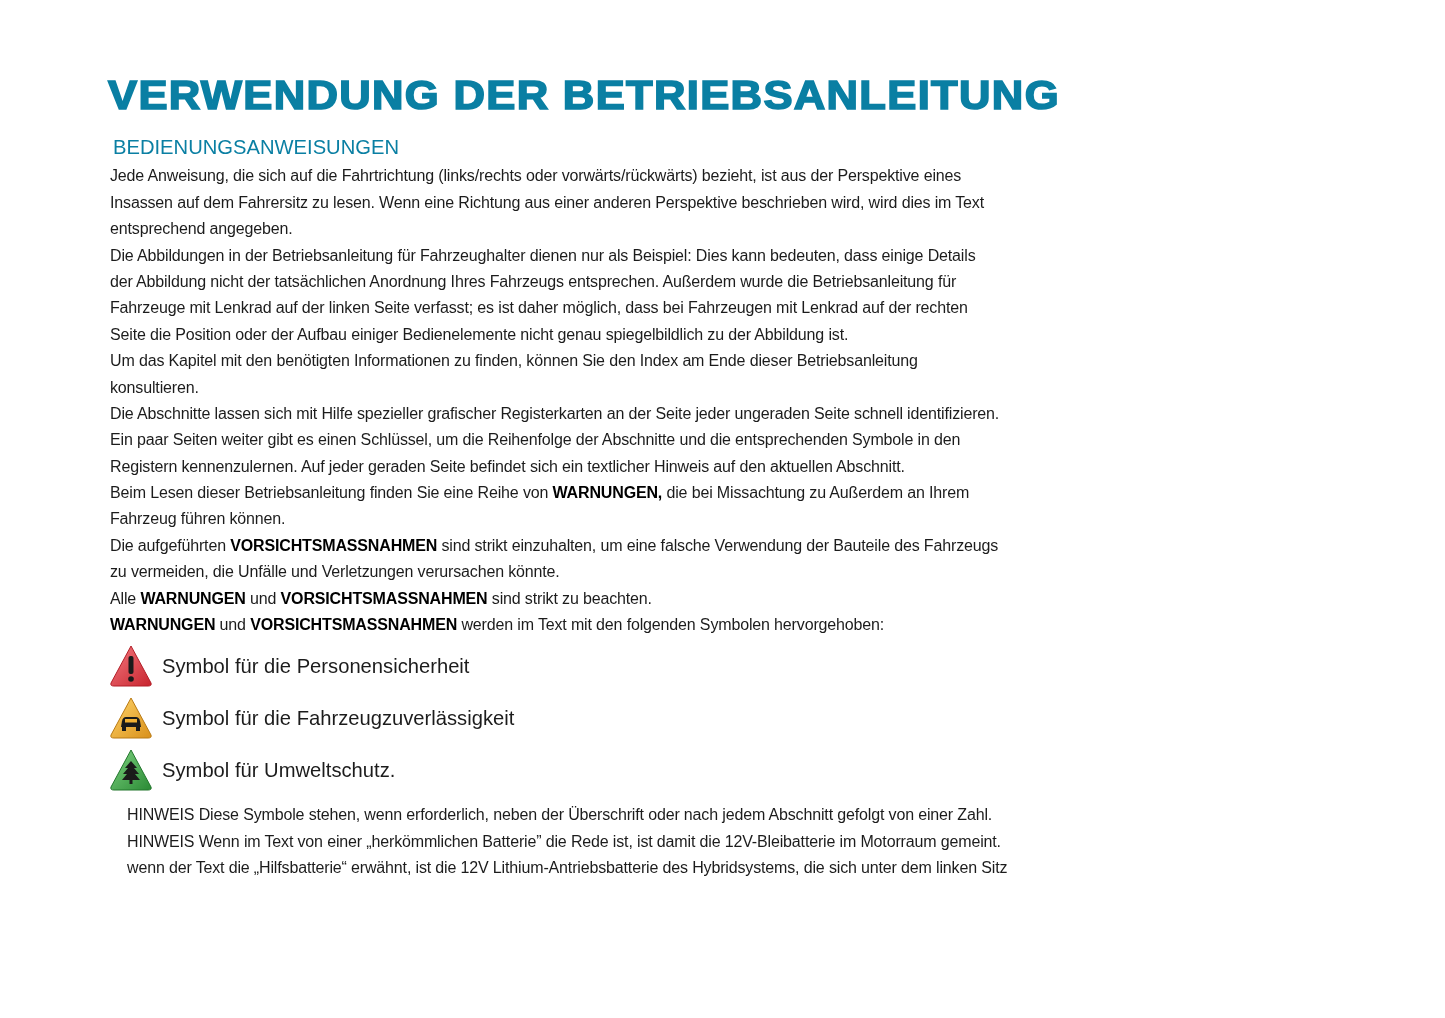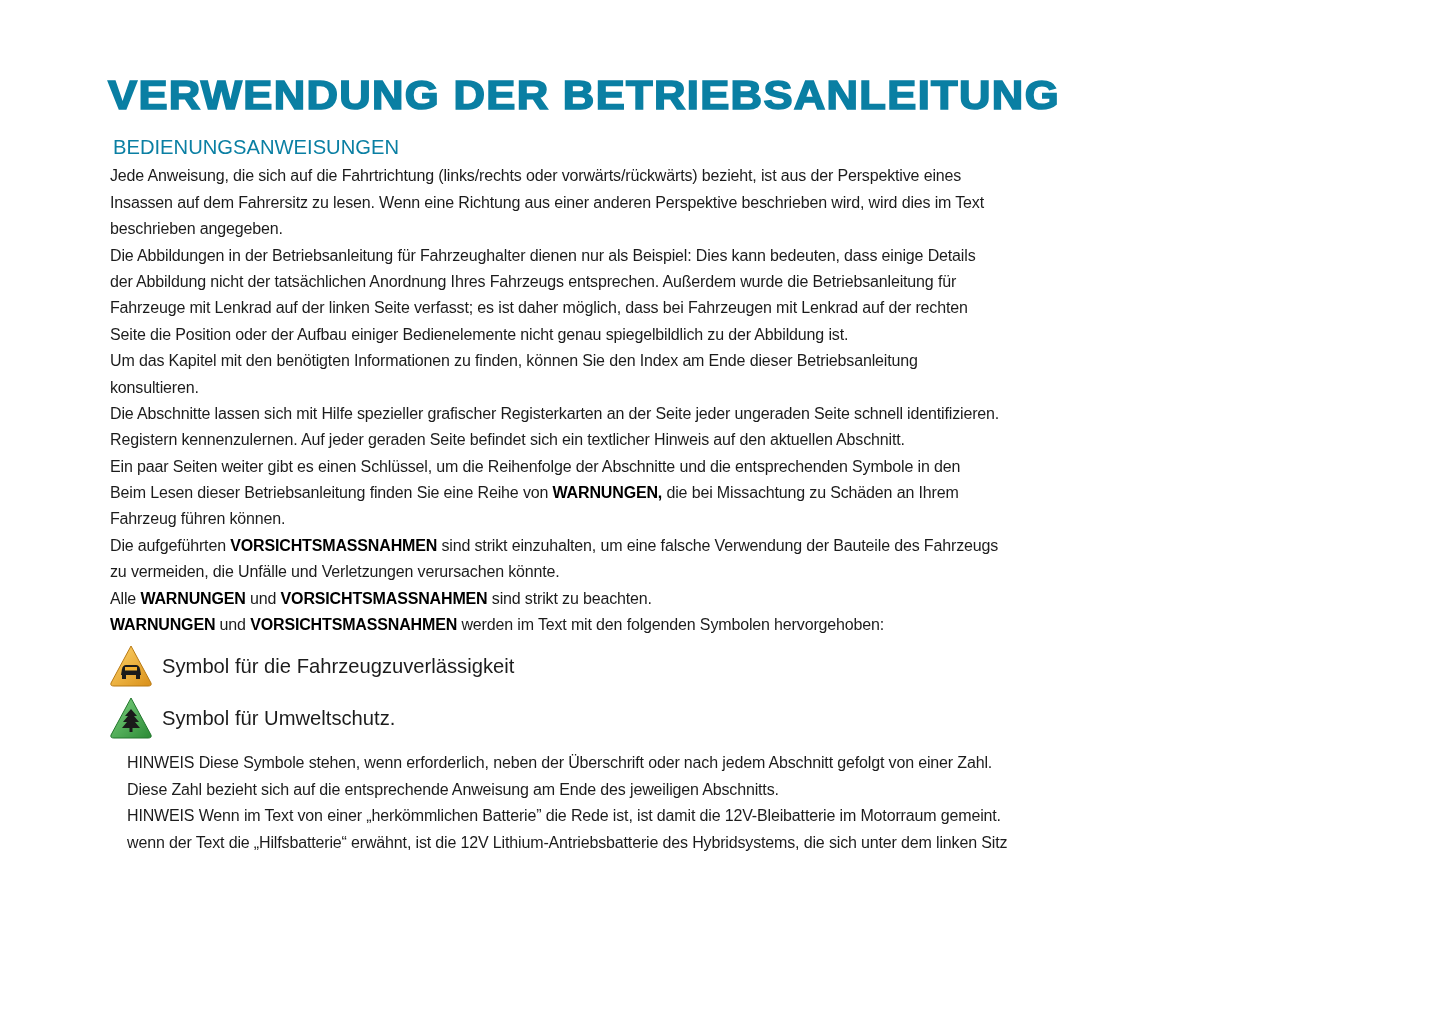--- a/index.html
+++ b/index.html
@@ -24,41 +24,55 @@
 <body>
 
 <h1 class="page-title">VERWENDUNG DER BETRIEBSANLEITUNG</h1>
 
 <div class="content">
 
   <h2 class="section-heading">BEDIENUNGSANWEISUNGEN</h2>
   <div>
     <div class="line">Jede Anweisung, die sich auf die Fahrtrichtung (links/rechts oder vorwärts/rückwärts) bezieht, ist aus der Perspektive eines</div>
     <div class="line">Insassen auf dem Fahrersitz zu lesen. Wenn eine Richtung aus einer anderen Perspektive beschrieben wird, wird dies im Text</div>
-    <div class="line">beschrieben angegeben.</div>
+    <div class="line">entsprechend angegeben.</div>
     <div class="line">Die Abbildungen in der Betriebsanleitung für Fahrzeughalter dienen nur als Beispiel: Dies kann bedeuten, dass einige Details</div>
     <div class="line">der Abbildung nicht der tatsächlichen Anordnung Ihres Fahrzeugs entsprechen. Außerdem wurde die Betriebsanleitung für</div>
     <div class="line">Fahrzeuge mit Lenkrad auf der linken Seite verfasst; es ist daher möglich, dass bei Fahrzeugen mit Lenkrad auf der rechten</div>
     <div class="line">Seite die Position oder der Aufbau einiger Bedienelemente nicht genau spiegelbildlich zu der Abbildung ist.</div>
     <div class="line">Um das Kapitel mit den benötigten Informationen zu finden, können Sie den Index am Ende dieser Betriebsanleitung</div>
     <div class="line">konsultieren.</div>
     <div class="line">Die Abschnitte lassen sich mit Hilfe spezieller grafischer Registerkarten an der Seite jeder ungeraden Seite schnell identifizieren.</div>
+    <div class="line">Ein paar Seiten weiter gibt es einen Schlüssel, um die Reihenfolge der Abschnitte und die entsprechenden Symbole in den</div>
     <div class="line">Registern kennenzulernen. Auf jeder geraden Seite befindet sich ein textlicher Hinweis auf den aktuellen Abschnitt.</div>
-    <div class="line">Ein paar Seiten weiter gibt es einen Schlüssel, um die Reihenfolge der Abschnitte und die entsprechenden Symbole in den</div>
   </div>
 
   <div>
-    <div class="line"><span>Beim Lesen dieser Betriebsanleitung finden Sie eine Reihe von </span><b>WARNUNGEN,</b><span> die bei Missachtung zu Schäden an Ihrem</span></div>
+    <div class="line"><span>Beim Lesen dieser Betriebsanleitung finden Sie eine Reihe von </span><b>WARNUNGEN,</b><span> die bei Missachtung zu Außerdem an Ihrem</span></div>
     <div class="line">Fahrzeug führen können.</div>
     <div class="line"><span>Die aufgeführten </span><b>VORSICHTSMASSNAHMEN</b><span> sind strikt einzuhalten, um eine falsche Verwendung der Bauteile des Fahrzeugs</span></div>
     <div class="line">zu vermeiden, die Unfälle und Verletzungen verursachen könnte.</div>
     <div class="line"><span>Alle </span><b>WARNUNGEN</b><span> und </span><b>VORSICHTSMASSNAHMEN</b><span> sind strikt zu beachten.</span></div>
     <div class="line"><b>WARNUNGEN</b><span> und </span><b>VORSICHTSMASSNAHMEN</b><span> werden im Text mit den folgenden Symbolen hervorgehoben:</span></div>
 
     <div style="margin-top:2px;">
+      <div class="symbol-row">
+        <svg class="icon" viewBox="0 0 46 46">
+          <defs>
+              <linearGradient id="gr" x1="0" y1="0" x2="1" y2="1">
+                <stop offset="0" stop-color="#f37a80"></stop>
+                <stop offset="1" stop-color="#c8242e"></stop>
+              </linearGradient>
+            </defs>
+          <path d="M23 3 L43 40 Q44 43 40 43 L6 43 Q2 43 3 40 Z" fill="url(#gr)" stroke="#b31f28" stroke-width="1"></path>
+          <rect x="20.5" y="13" width="5" height="18" rx="2" fill="#1a1a1a"></rect>
+          <circle cx="23" cy="36" r="2.8" fill="#1a1a1a"></circle>
+        </svg>
+        <span class="label">Symbol für die Personensicherheit</span>
+      </div>
       <div class="symbol-row">
         <svg class="icon" viewBox="0 0 46 46">
           <defs>
               <linearGradient id="gy" x1="0" y1="0" x2="1" y2="1">
                 <stop offset="0" stop-color="#ffd56b"></stop>
                 <stop offset="1" stop-color="#d9901a"></stop>
               </linearGradient>
             </defs>
           <path d="M23 3 L43 40 Q44 43 40 43 L6 43 Q2 43 3 40 Z" fill="url(#gy)" stroke="#b97a14" stroke-width="1"></path>
           <path d="M13 32 L14 26 Q15 22 18 22 L28 22 Q31 22 32 26 L33 32 Z" fill="#1a1a1a"></path>
@@ -79,18 +93,17 @@
           <path d="M23 3 L43 40 Q44 43 40 43 L6 43 Q2 43 3 40 Z" fill="url(#gg)" stroke="#22762c" stroke-width="1"></path>
           <path d="M23 14 L17 21 L20 21 L15 27 L19 27 L14 33 L32 33 L27 27 L31 27 L26 21 L29 21 Z" fill="#1a1a1a"></path>
           <rect x="21.5" y="33" width="3" height="4" fill="#1a1a1a"></rect>
         </svg>
         <span class="label">Symbol für Umweltschutz.</span>
       </div>
     </div>
 
     <div style="margin-top:6px;margin-left:17px;">
       <div class="line">HINWEIS Diese Symbole stehen, wenn erforderlich, neben der Überschrift oder nach jedem Abschnitt gefolgt von einer Zahl.</div>
-      <div class="line">Diese Zahl bezieht sich auf die entsprechende Anweisung am Ende des jeweiligen Abschnitts.</div>
       <div class="line">HINWEIS Wenn im Text von einer „herkömmlichen Batterie” die Rede ist, ist damit die 12V-Bleibatterie im Motorraum gemeint.</div>
       <div class="line">wenn der Text die „Hilfsbatterie“ erwähnt, ist die 12V Lithium-Antriebsbatterie des Hybridsystems, die sich unter dem linken Sitz</div>
     </div>
   </div>
 </div>
 
 </body></html>

